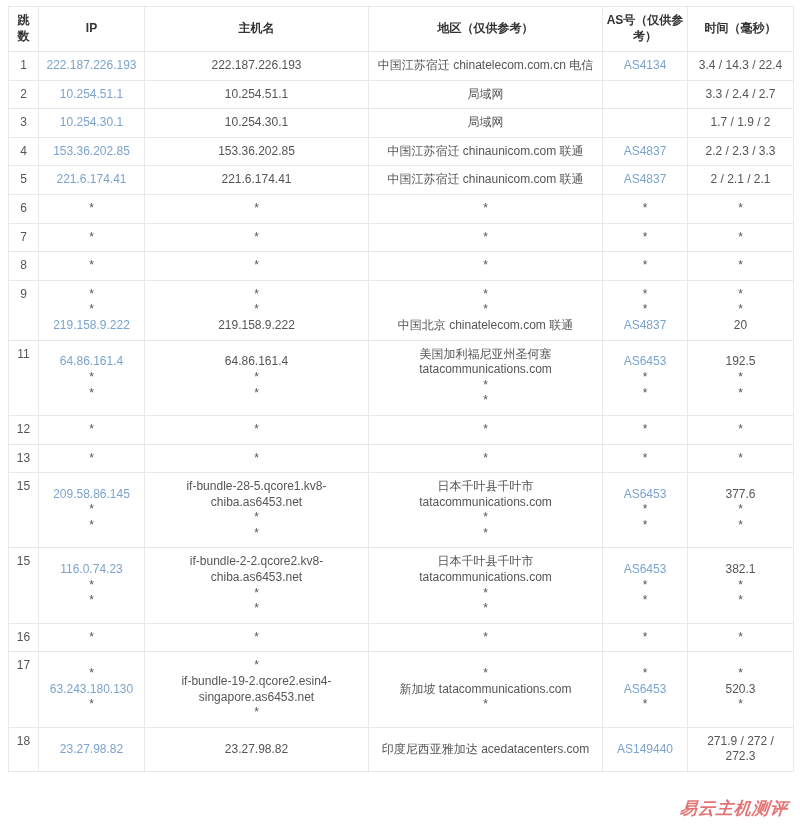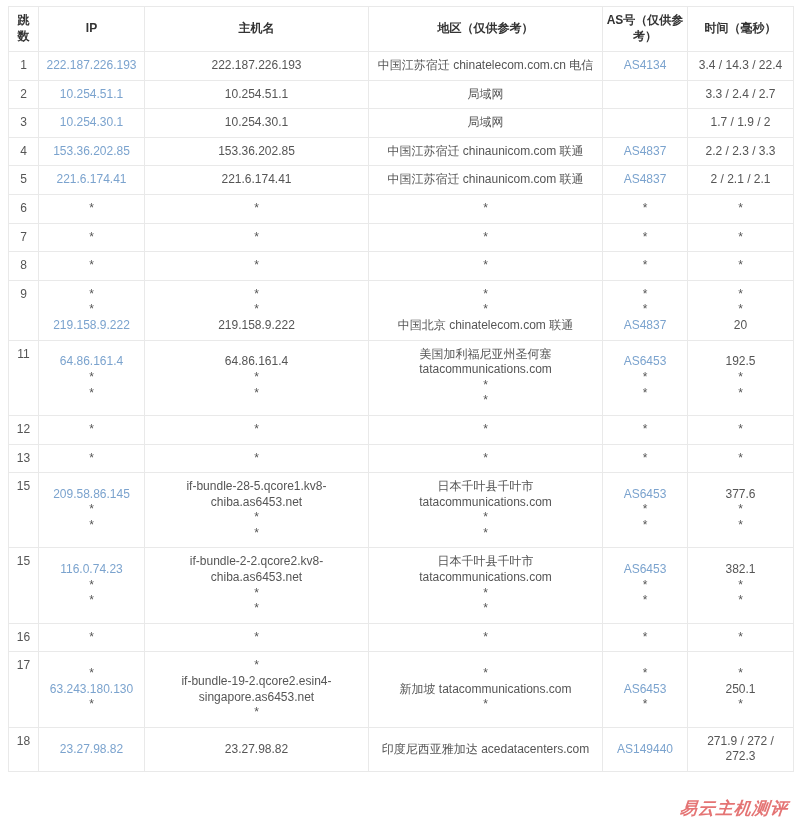--- a/index.html
+++ b/index.html
@@ -401,21 +401,21 @@
           <div class="entry">新加坡 tatacommunications.com</div>
           <div class="entry">*</div>
         </td>
         <td>
           <div class="entry">*</div>
           <div class="entry lnk">AS6453</div>
           <div class="entry">*</div>
         </td>
         <td>
           <div class="entry">*</div>
-          <div class="entry">250.1</div>
+          <div class="entry">520.3</div>
           <div class="entry">*</div>
         </td>
       </tr>
       <tr>
         <td class="hop">18</td>
         <td>
           <div class="entry lnk">23.27.98.82</div>
         </td>
         <td>
           <div class="entry">23.27.98.82</div>

